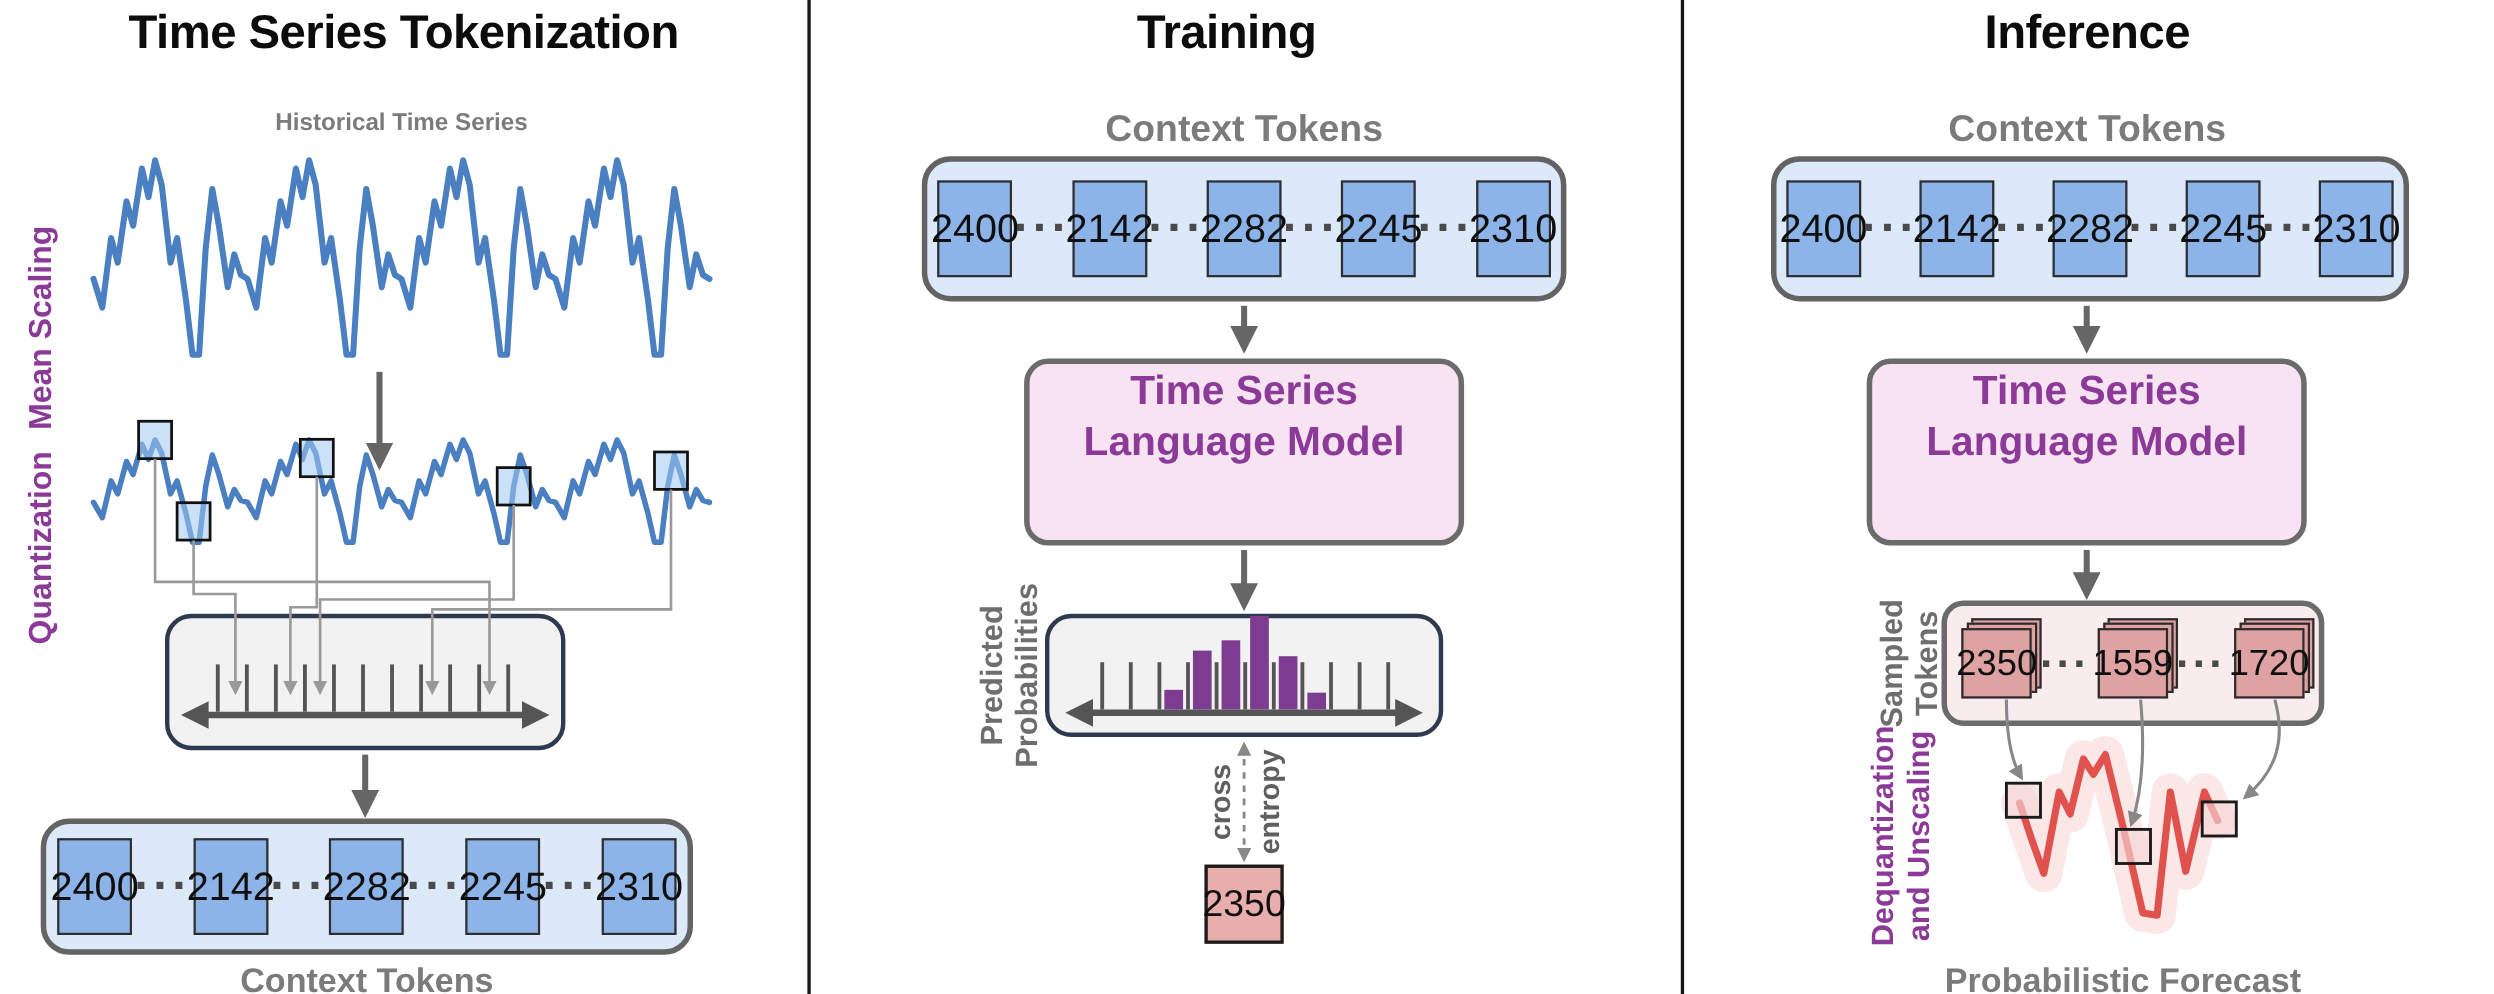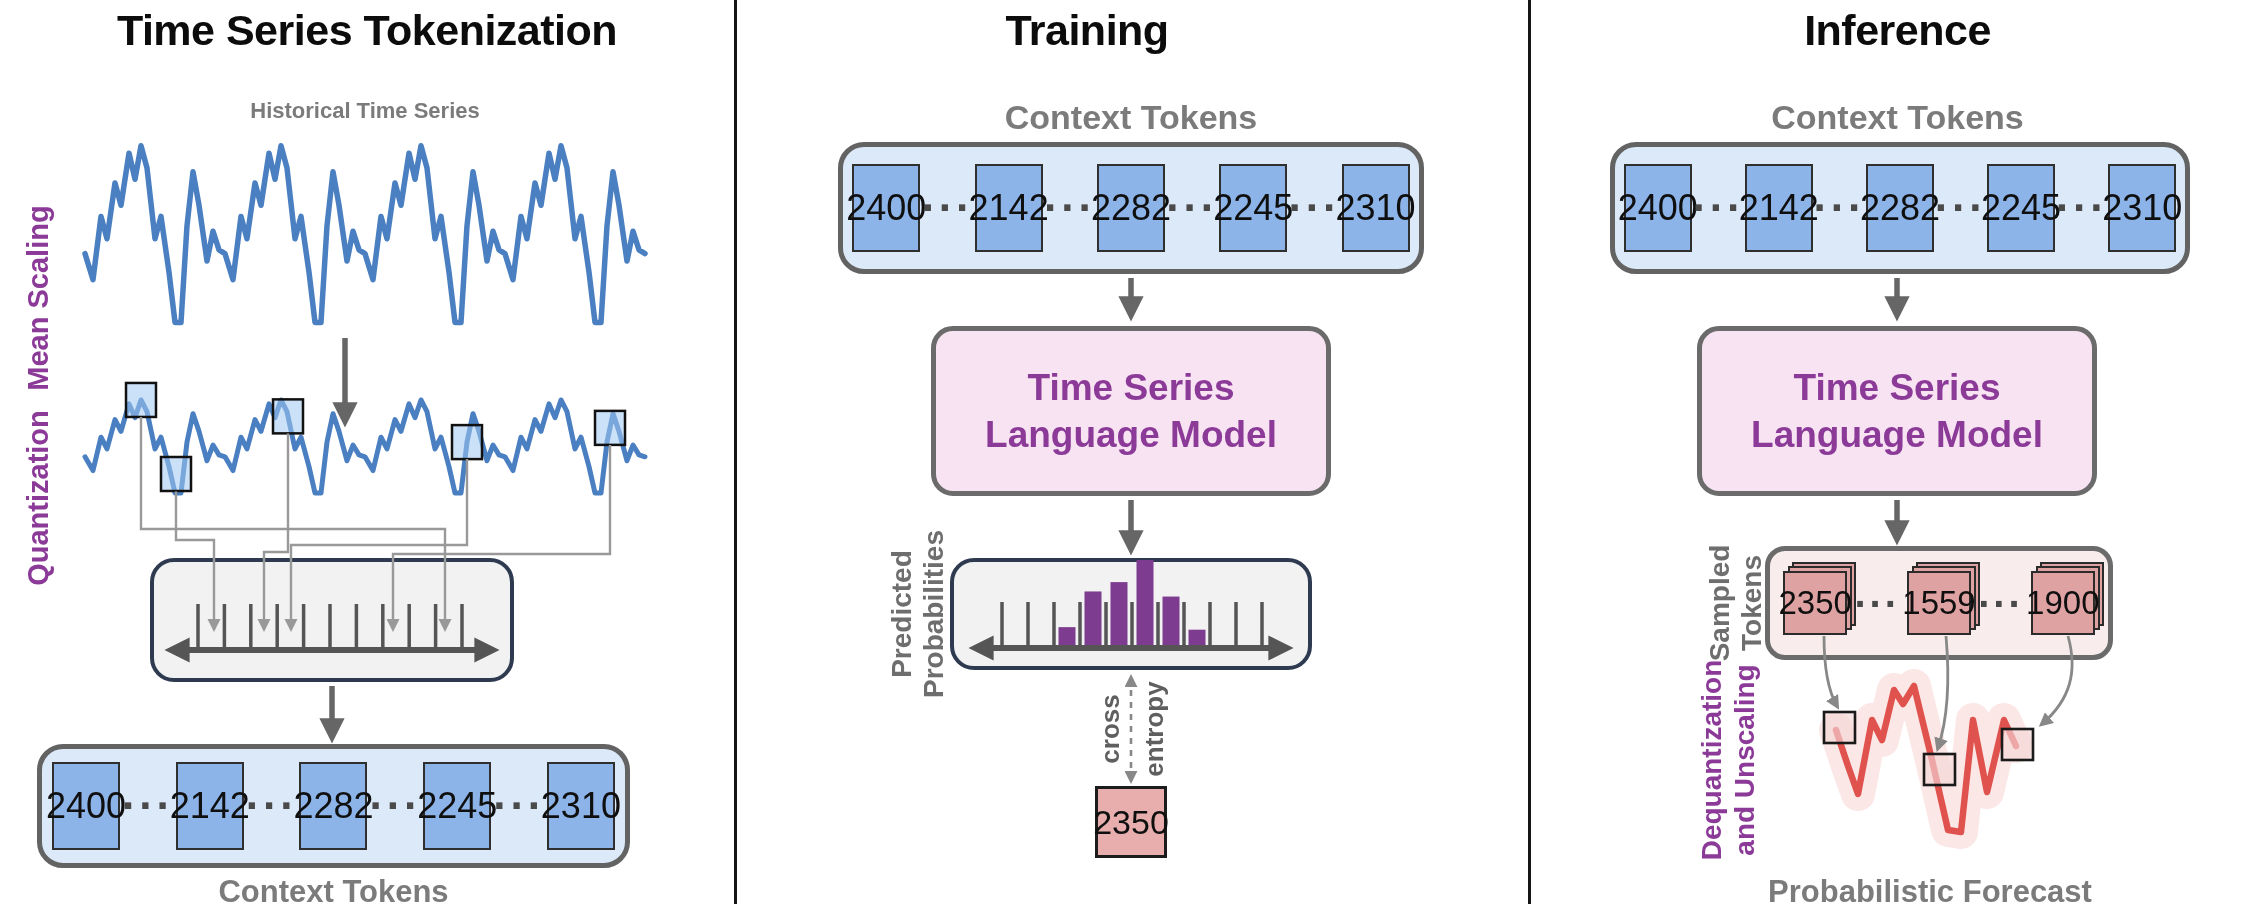--- a/index.html
+++ b/index.html
@@ -18,21 +18,21 @@
           display:flex;align-items:center;justify-content:space-evenly;box-sizing:border-box;
           padding:0 8px;}
   .tok{width:68px;height:88px;background:#8db4e8;border:2px solid #2f2f2f;
        display:flex;align-items:center;justify-content:center;font-size:36px;color:#0f0f0f;
        box-sizing:border-box;}
   .dots{font-size:44px;font-weight:700;color:#4a4a4a;letter-spacing:5px;
         transform:translateY(-12px);}
   .qbox{position:absolute;background:#f2f2f2;border:4px solid #2d3a50;border-radius:24px;
         box-sizing:border-box;}
   .modelbox{position:absolute;background:#f7e3f2;border:5px solid #6b6b6b;border-radius:22px;
-            display:flex;flex-direction:column;align-items:center;justify-content:center;
+            display:flex;flex-direction:column;align-items:center;justify-content:flex-start;
             color:#8b3a98;font-weight:700;font-size:37px;line-height:47px;text-align:center;
             box-sizing:border-box;}
   .probbox{position:absolute;background:#f2f2f2;border:4px solid #2d3a50;border-radius:24px;
            box-sizing:border-box;}
   .sampbox{position:absolute;background:#f8edec;border:5px solid #6b6b6b;border-radius:20px;
            display:flex;align-items:center;justify-content:space-evenly;box-sizing:border-box;
            padding:0 6px;}
   .stack{position:relative;width:64px;height:64px;}
   .sheet{position:absolute;left:0;top:0;width:64px;height:64px;background:#dfa2a2;
          border:2px solid #2b2b2b;box-sizing:border-box;}
@@ -69,21 +69,21 @@
       <div class="tok">2142</div>
       <span class="dots">...</span>
       <div class="tok">2282</div>
       <span class="dots">...</span>
       <div class="tok">2245</div>
       <span class="dots">...</span>
       <div class="tok">2310</div>
     </div>
   <div class="gray-head" style="left:37px;width:593px;top:874px;font-size:31px;">Context Tokens</div>
 
-  <div class="panel-title" style="left:690px;width:794px;">Training</div>
+  <div class="panel-title" style="left:718px;width:794px;">Training</div>
   <div class="gray-head" style="left:734px;width:794px;top:98px;font-size:34px;">Context Tokens</div>
   <div class="ctxbox" id="ctx-mid" style="left:838px;top:142px;width:586px;height:132px;">
       <div class="tok">2400</div>
       <span class="dots">...</span>
       <div class="tok">2142</div>
       <span class="dots">...</span>
       <div class="tok">2282</div>
       <span class="dots">...</span>
       <div class="tok">2245</div>
       <span class="dots">...</span>
@@ -138,21 +138,21 @@
       <span class="sampdots">...</span>
       <div class="stack">
         <div class="sheet s1"></div>
         <div class="sheet s2"></div>
         <div class="sheet main">1559</div>
       </div>
       <span class="sampdots">...</span>
       <div class="stack">
         <div class="sheet s1"></div>
         <div class="sheet s2"></div>
-        <div class="sheet main">1900</div>
+        <div class="sheet main">1720</div>
       </div>
     </div>
 
   <div class="vlabel purple" style="left:1728px;top:760px;font-size:28px;line-height:33px;">
     <div>Dequantization</div>
     <div>and Unscaling</div>
   </div>
 
   <div class="gray-head" style="left:1630px;width:600px;top:874px;font-size:31px;">Probabilistic Forecast</div>
 

